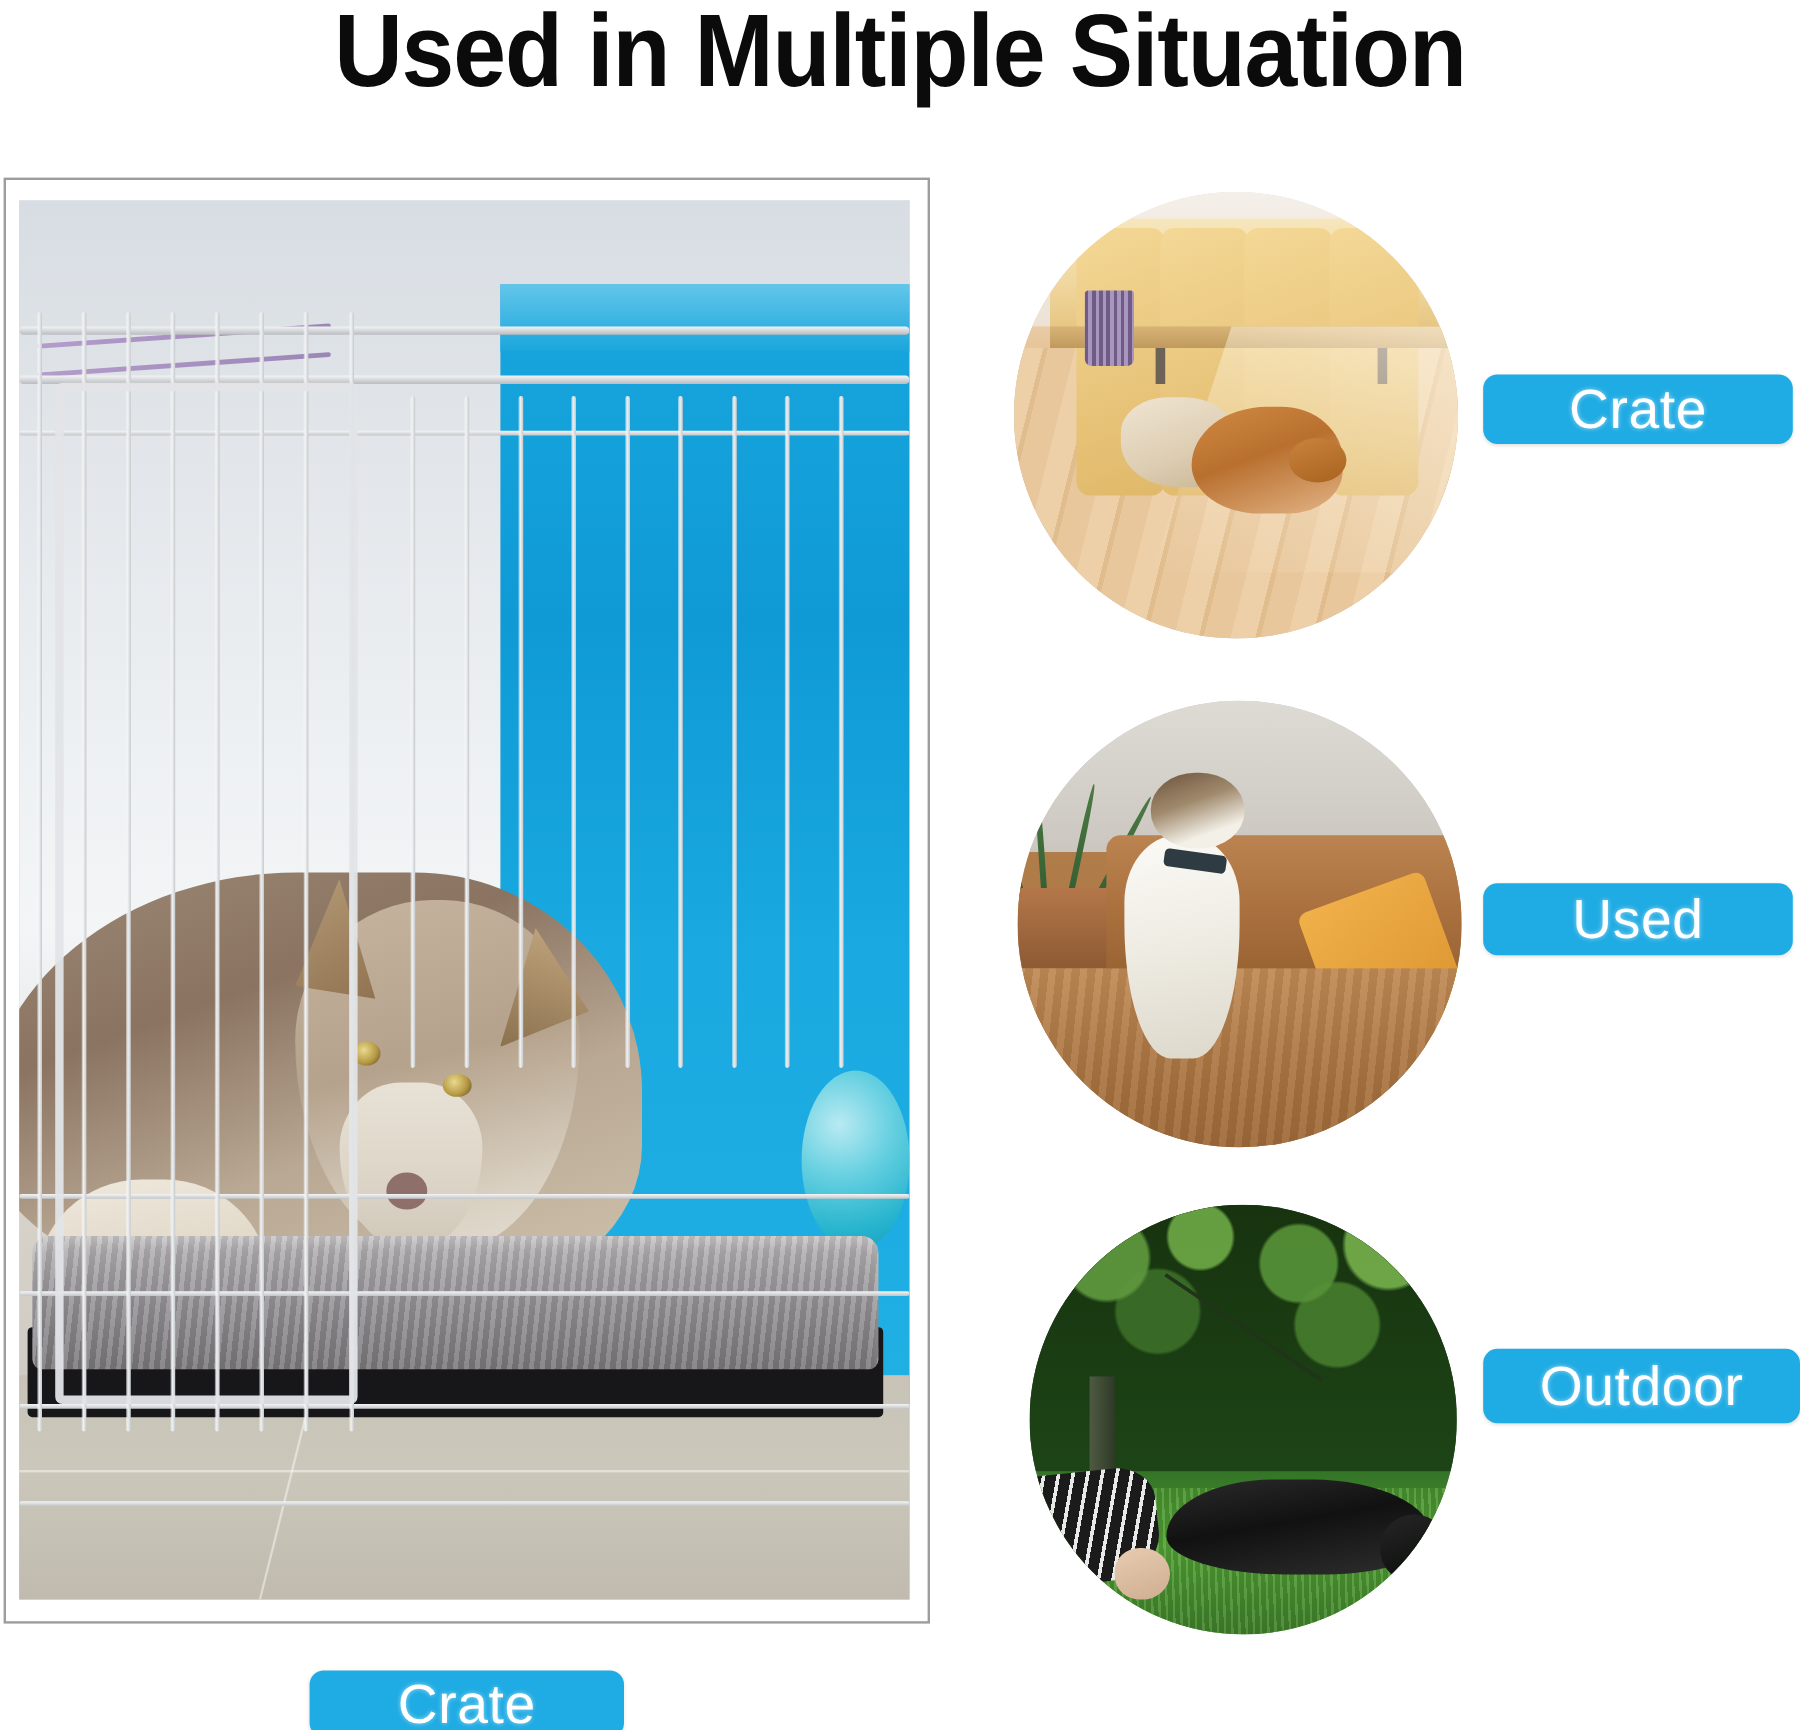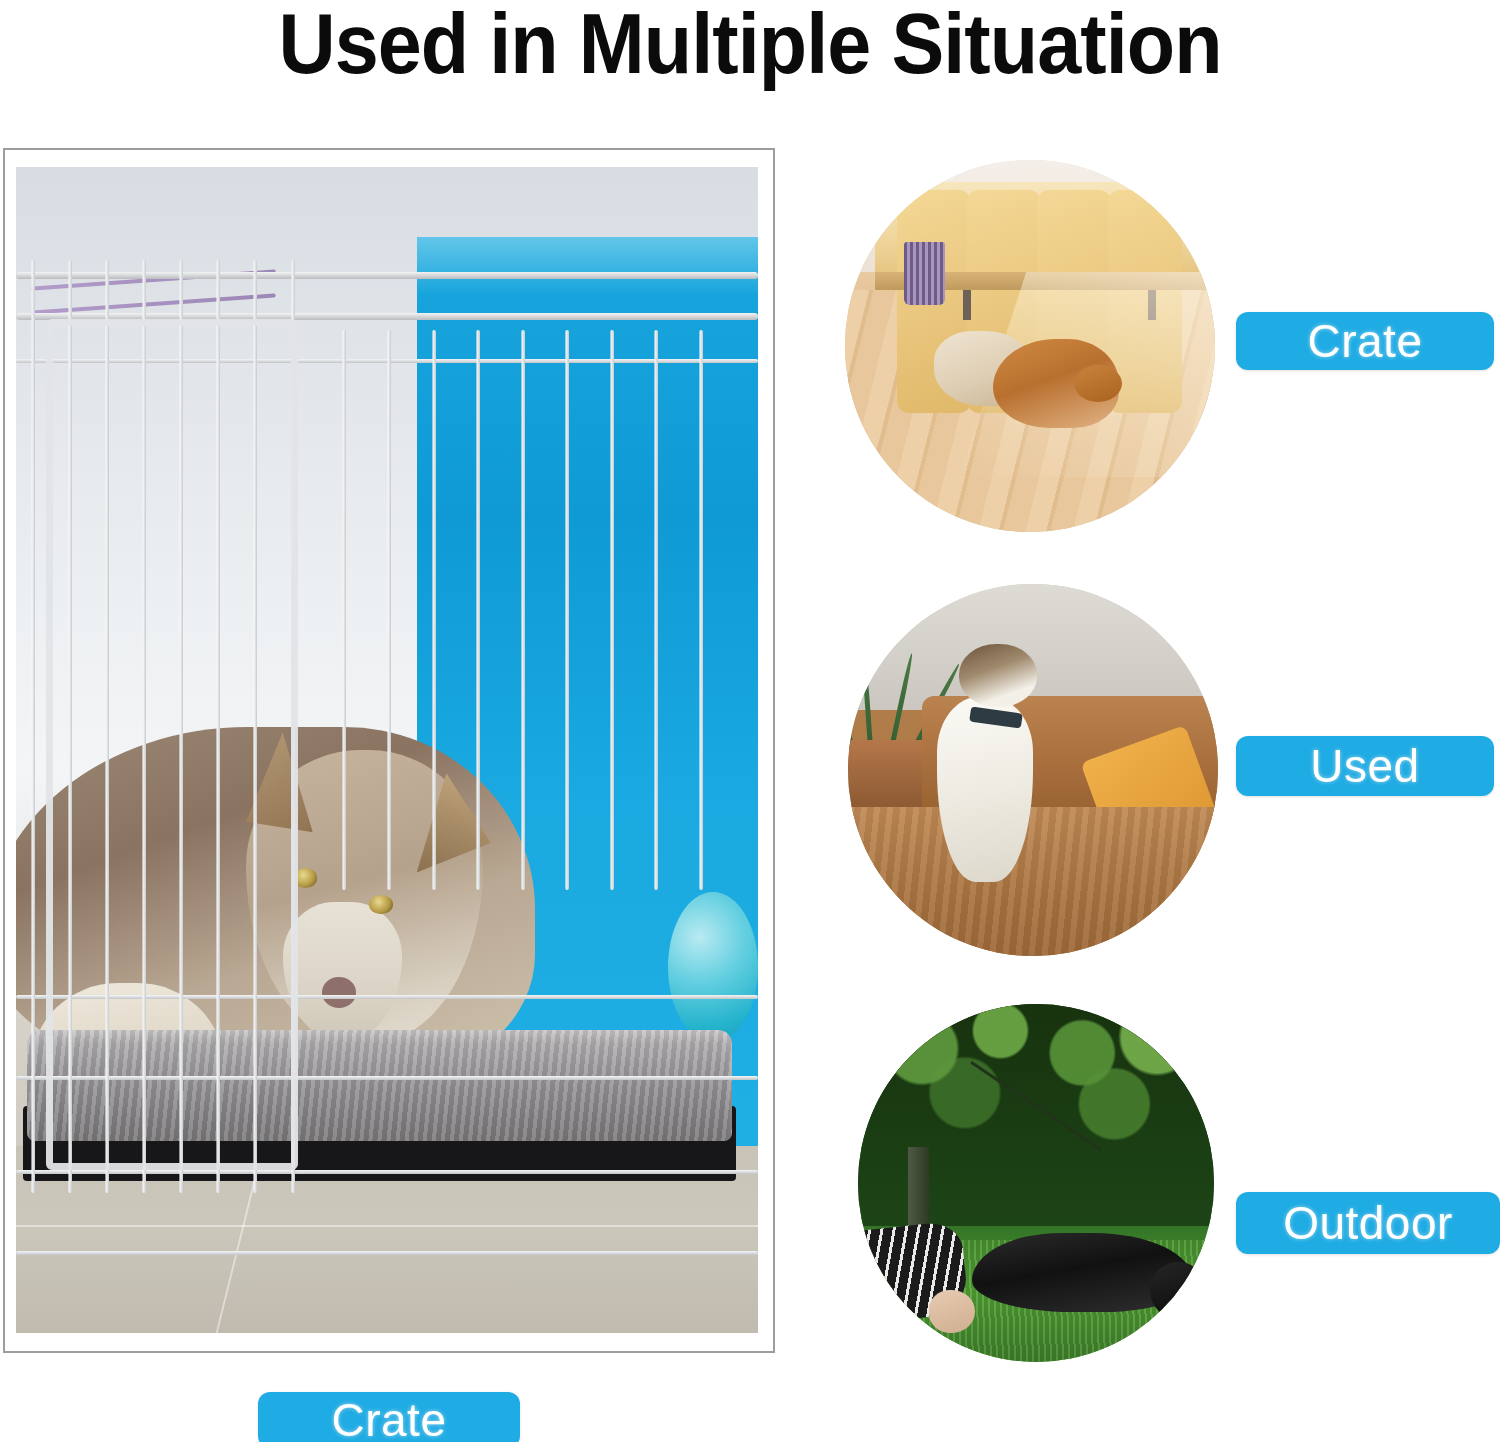--- a/index.html
+++ b/index.html
@@ -310,21 +310,21 @@
     font-family: "Liberation Sans", sans-serif;
     font-size: 46px;
     font-weight: normal;
     letter-spacing: 0.5px;
     text-shadow: 0 0 4px rgba(255,255,255,.55);
     box-shadow: 0 1px 3px rgba(0,0,0,.12);
     white-space: nowrap;
   }
   #badge-floor   { left: 1236px; top: 312px;  width: 258px; height: 58px; }
   #badge-sofa    { left: 1236px; top: 736px;  width: 258px; height: 60px; }
-  #badge-outdoor { left: 1236px; top: 1192px; width: 264px; height: 62px; }
+  #badge-outdoor { left: 1236px; top: 1124px; width: 264px; height: 62px; }
   #badge-crate   { left: 258px;  top: 1392px; width: 262px; height: 56px; }
 </style>
 </head>
 <body>
 
 <div id="page">
 
   <div id="title">Used in Multiple Situation</div>
 
   <div id="main-photo-frame">

